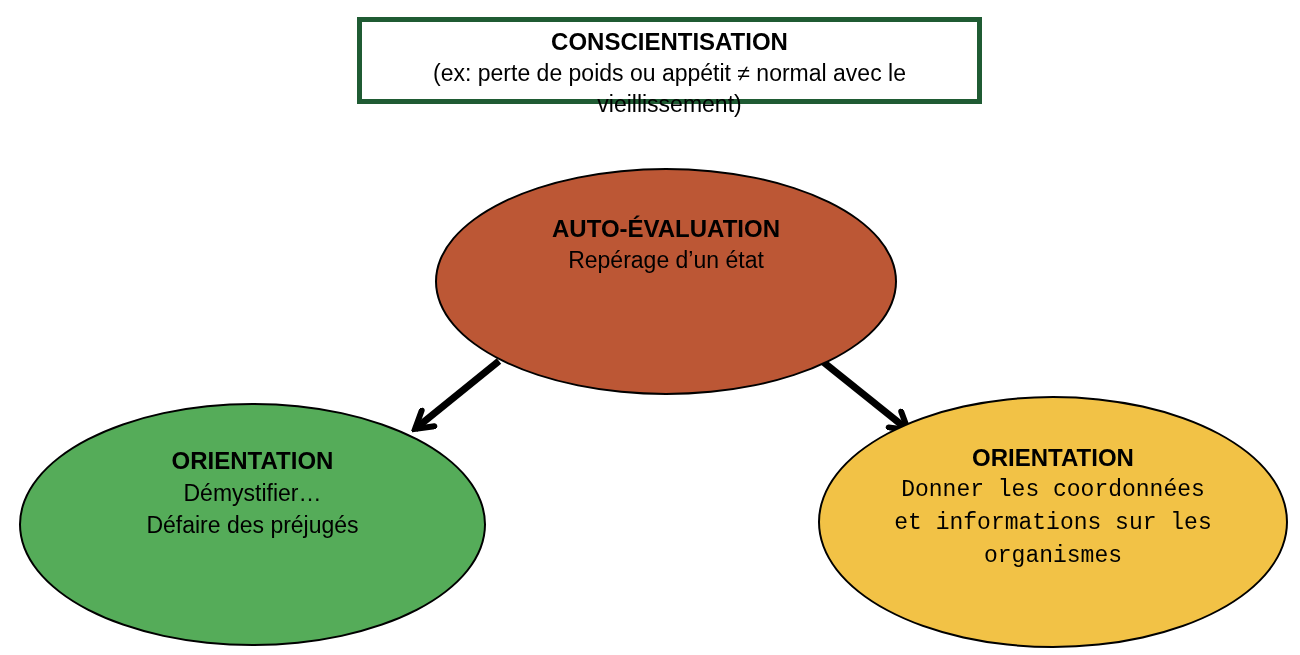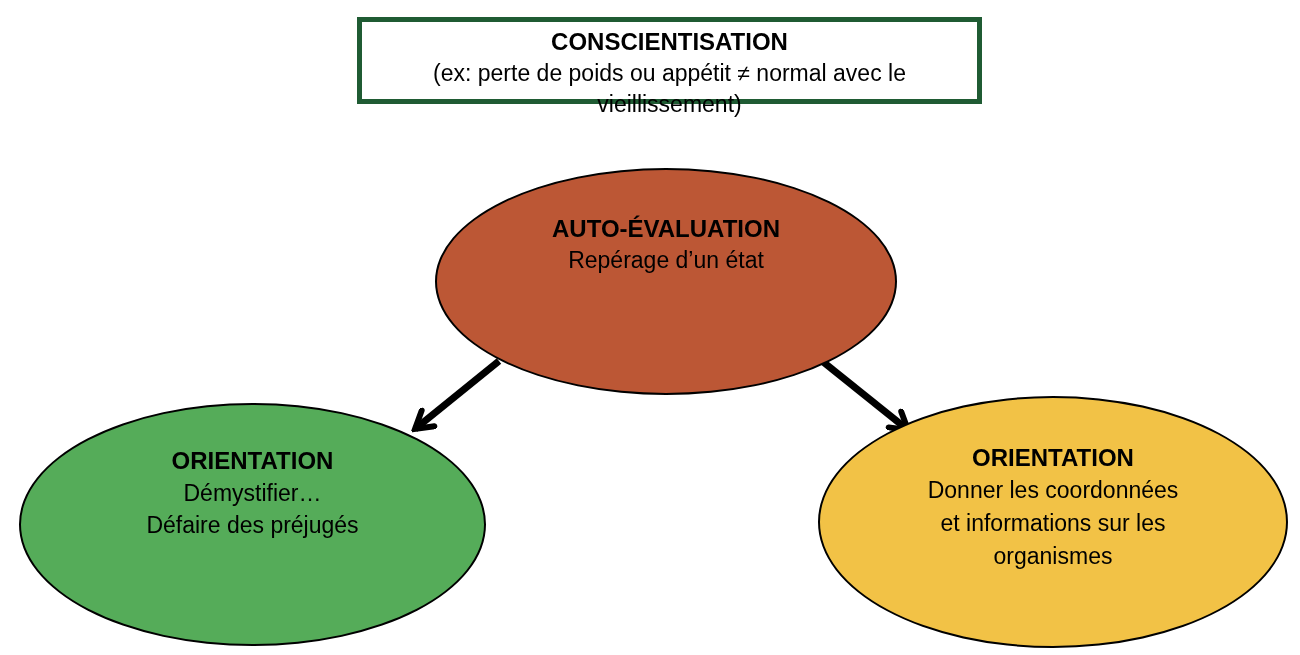--- a/index.html
+++ b/index.html
@@ -79,21 +79,21 @@
     padding-top: 40px;
   }
   .orientation {
     left: 818px;
     top: 396px;
     width: 470px;
     height: 252px;
     background: var(--orientation_fill, #F2C246);
     padding-top: 44px;
   }
-  .orientation .line { line-height: 33px; }
+  .orientation .line { line-height: 33px; font-family: Liberation Mono, monospace; }
 </style>
 </head>
 <body>
 
 <div class="canvas">
 
   <svg class="arrows" viewBox="0 0 1300 655" xmlns="http://www.w3.org/2000/svg">
     <defs>
       <marker id="openArrow" viewBox="0 0 12 12" refX="10" refY="6" markerWidth="3.6" markerHeight="3.6" orient="auto-start-reverse">
         <path d="M2,1.2 L10,6 L2,10.8" fill="none" stroke="#000000" stroke-width="2.8" stroke-linecap="round" stroke-linejoin="miter"></path>

